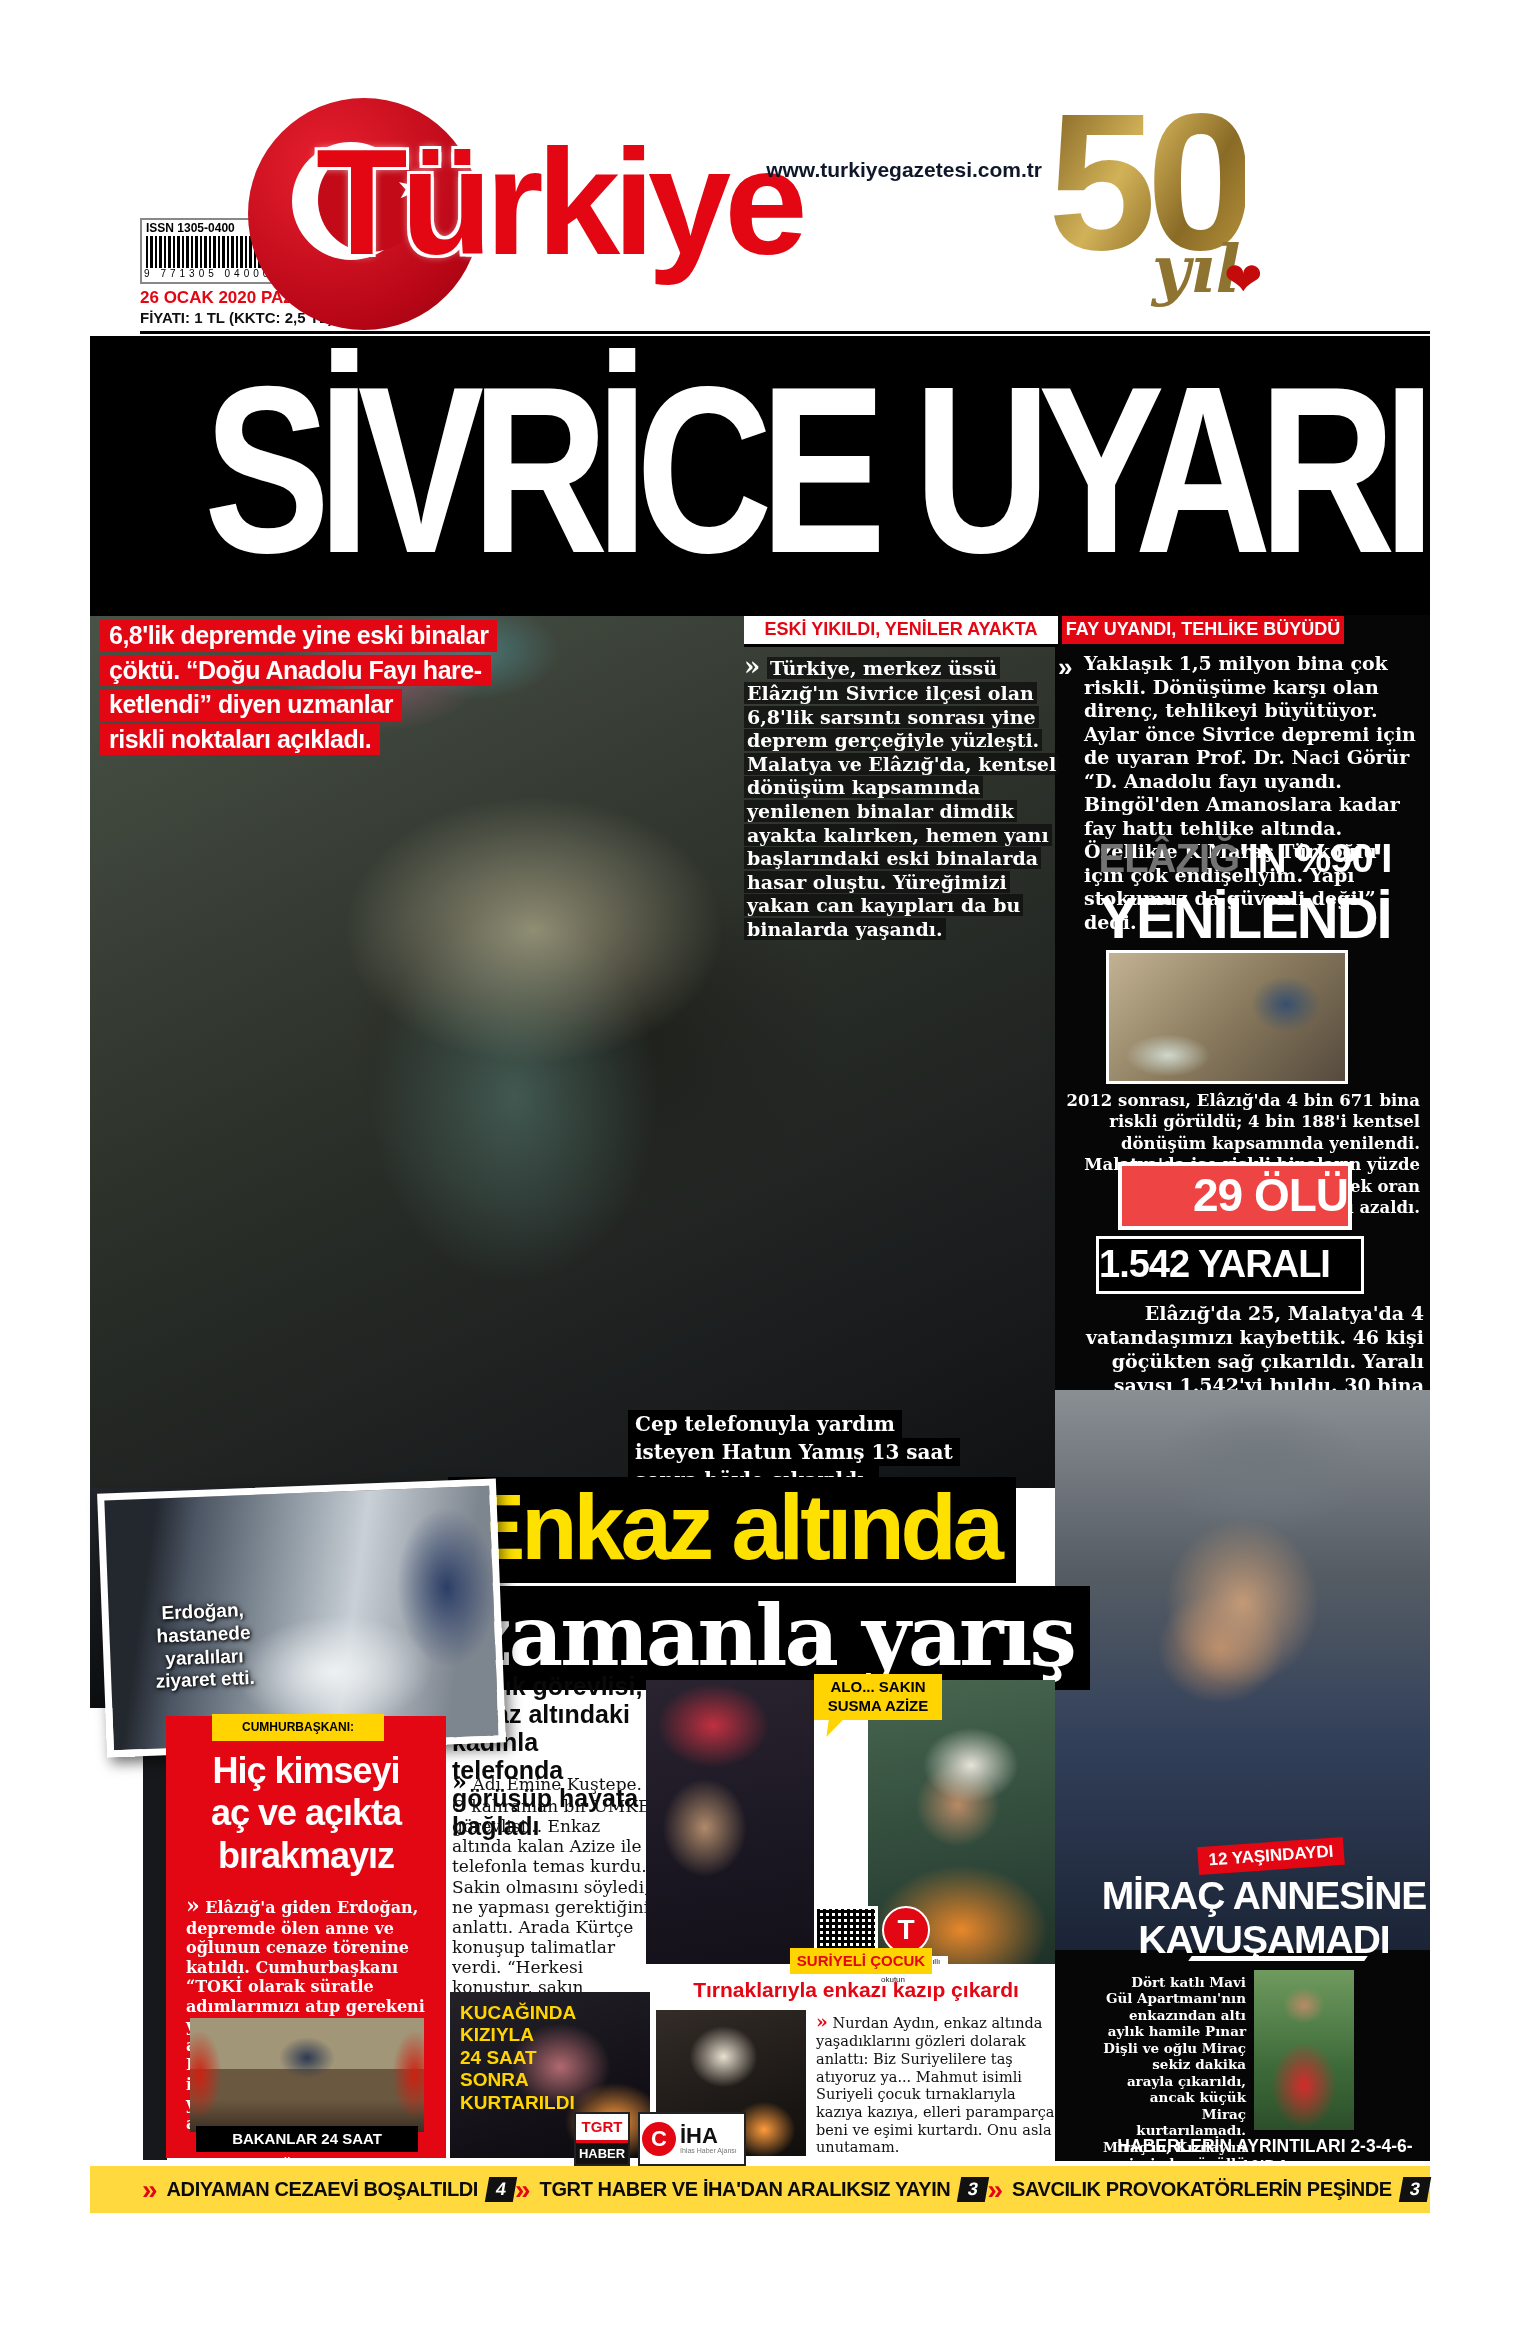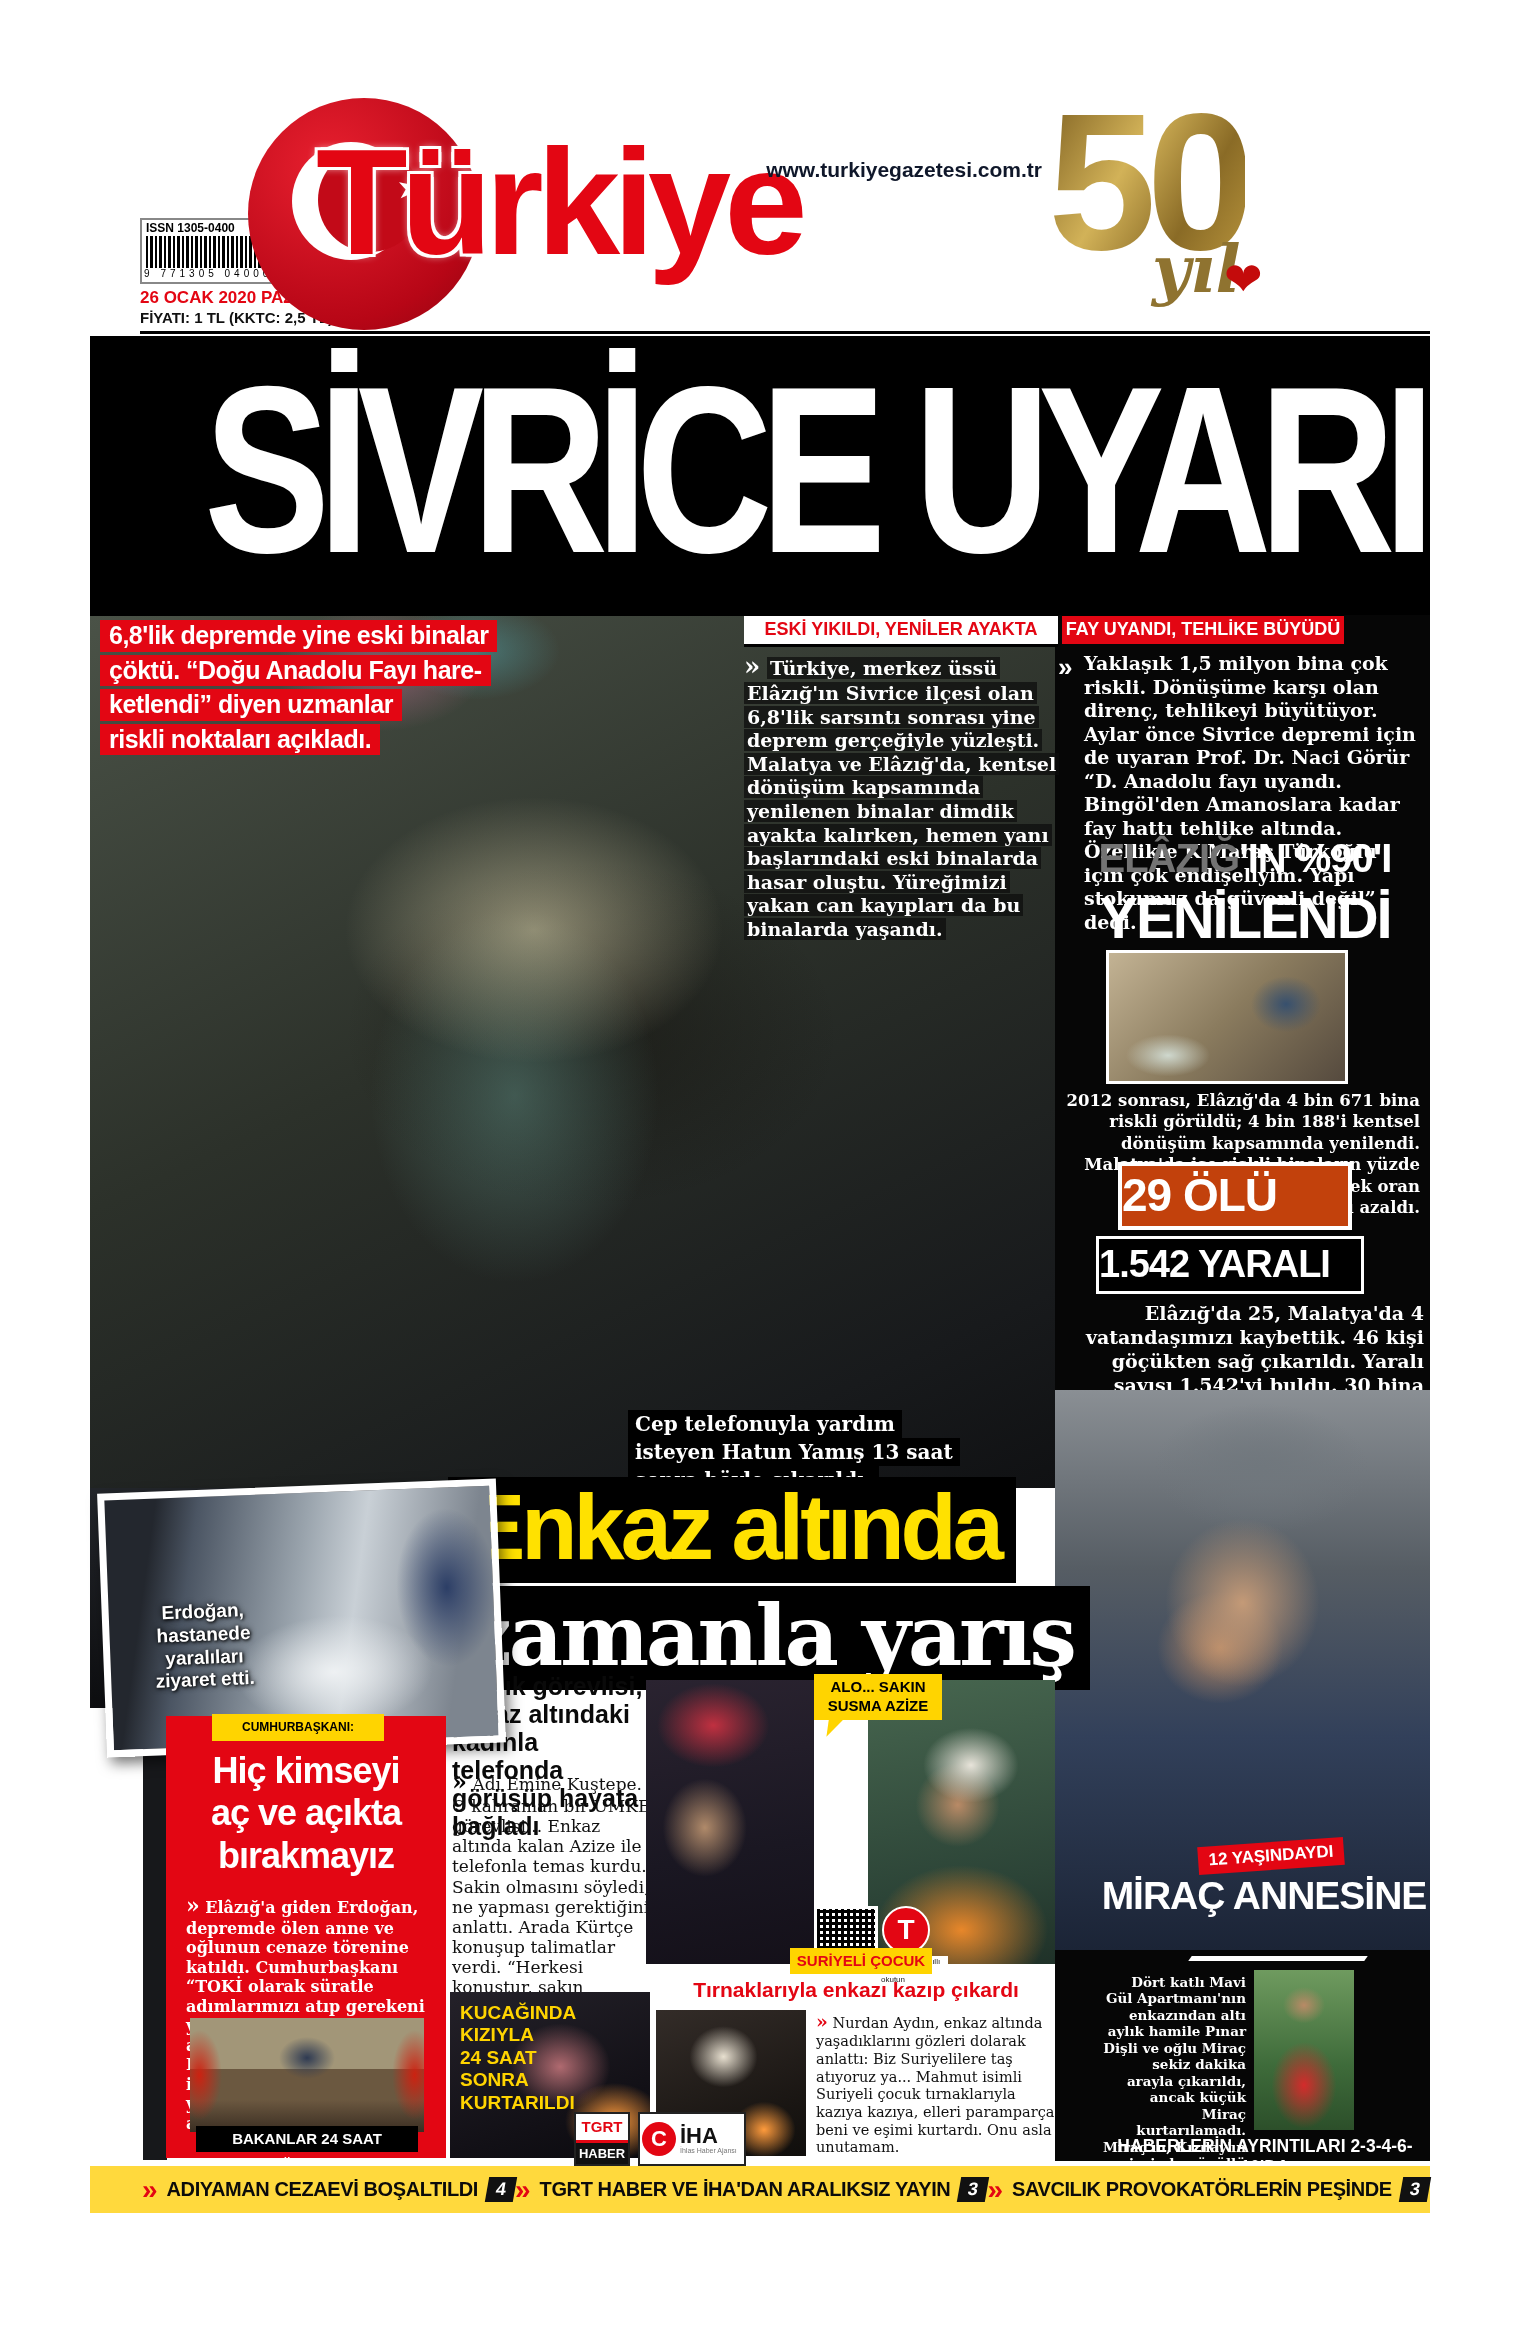--- a/index.html
+++ b/index.html
@@ -109,22 +109,22 @@
   .eskihdr{left:744px;top:612px;width:314px;height:28px;background:#fff;border-top:4px solid #000;
            border-bottom:3px solid #000;color:#e30613;font-size:18px;line-height:27px;text-align:center;font-weight:900;}
   .fayhdr{left:1062px;top:612px;width:282px;height:28px;background:#e30613;border-top:4px solid #000;
           color:#fff;font-size:18px;line-height:27px;text-align:center;font-weight:900;}
   .colbody{font-size:19px;line-height:1.24;font-weight:700;color:#fff;}
   .shade{background:rgba(12,12,12,.72);box-decoration-break:clone;-webkit-box-decoration-break:clone;padding:0 3px;}
   .chev{font-weight:900;color:#fff;font-size:26px;}
 
   .blkchip{display:table;background:#000;color:#fff;padding:2px 7px;}
 
-  .dead{left:1118px;top:1162px;width:226px;height:60px;background:#c2410c;border:4px solid #fff;
-        color:#fff;font-size:46px;line-height:58px;text-align:left;font-weight:900;letter-spacing:-1px;}
+  .dead{left:1118px;top:1162px;width:226px;height:60px;background:#ef4444;border:4px solid #fff;
+        color:#fff;font-size:46px;line-height:58px;text-align:right;font-weight:900;letter-spacing:-1px;}
   .injured{left:1096px;top:1236px;width:262px;height:52px;background:#000;border:3px solid #fff;
         color:#fff;font-size:38px;line-height:50px;text-align:left;font-weight:900;letter-spacing:-1px;}
 
   .enkaz1{left:448px;top:1477px;background:#000;color:#ffe100;font-weight:900;font-size:92px;
           letter-spacing:-4px;padding:4px 16px 10px;line-height:1;display:inline-block;}
   .enkaz2{left:448px;top:1586px;background:#000;color:#fff;font-family:"DejaVu Serif",serif;font-weight:700;
           font-size:84px;letter-spacing:-3px;padding:8px 16px 12px;line-height:1;display:inline-block;}
 
   .alobox{left:814px;top:1674px;width:124px;background:#ffd400;color:#000;font-weight:900;font-size:15px;
           line-height:1.25;text-align:center;padding:4px 2px;}
@@ -289,20 +289,21 @@
   <div class="abs center b9" style="left:656px;top:1978px;width:400px;font-size:21px;color:#e30613;">Tırnaklarıyla enkazı kazıp çıkardı</div>
   <div class="abs syrphoto"></div>
   <div class="abs serif" style="left:816px;top:2010px;width:240px;font-size:14.5px;line-height:1.22;color:#111;">
     <span class="b9" style="color:#e30613;font-size:19px;">»</span>
     <span>Nurdan Aydın, enkaz altında yaşadıklarını gözleri dolarak anlattı: Biz Suriyelilere taş atıyoruz ya... Mahmut isimli Suriyeli çocuk tırnaklarıyla kazıya kazıya, elleri paramparça beni ve eşimi kurtardı. Onu asla unutamam.</span>
   </div>
 
   <div class="abs ribbon">12 YAŞINDAYDI</div>
   <div class="abs center b9 w" style="left:1098px;top:1874px;width:332px;font-size:39px;line-height:1.12;letter-spacing:-1px;">
     <div>MİRAÇ ANNESİNE</div>
+    <div>KAVUŞAMADI</div>
   </div>
   <div class="abs pointerline"></div>
   <div class="abs serif right w" style="left:1102px;top:1974px;width:144px;font-size:13.5px;line-height:1.22;font-weight:700;">Dört katlı Mavi Gül Apartmanı'nın enkazından altı aylık hamile Pınar Dişli ve oğlu Miraç sekiz dakika arayla çıkarıldı, ancak küçük Miraç kurtarılamadı. Miraç'ın, Kızılay'ın projesinde gönüllü olarak çalıştığı ortaya çıktı.</div>
   <div class="abs boy"></div>
   <div class="abs center b9 w" style="left:1100px;top:2136px;width:330px;font-size:17.5px;">HABERLERİN AYRINTILARI 2-3-4-6-10'DA</div>
 
   <div class="abs tgrtbox">
     <div class="tgrttop">TGRT</div>
     <div class="tgrtbot">HABER</div>
   </div>

